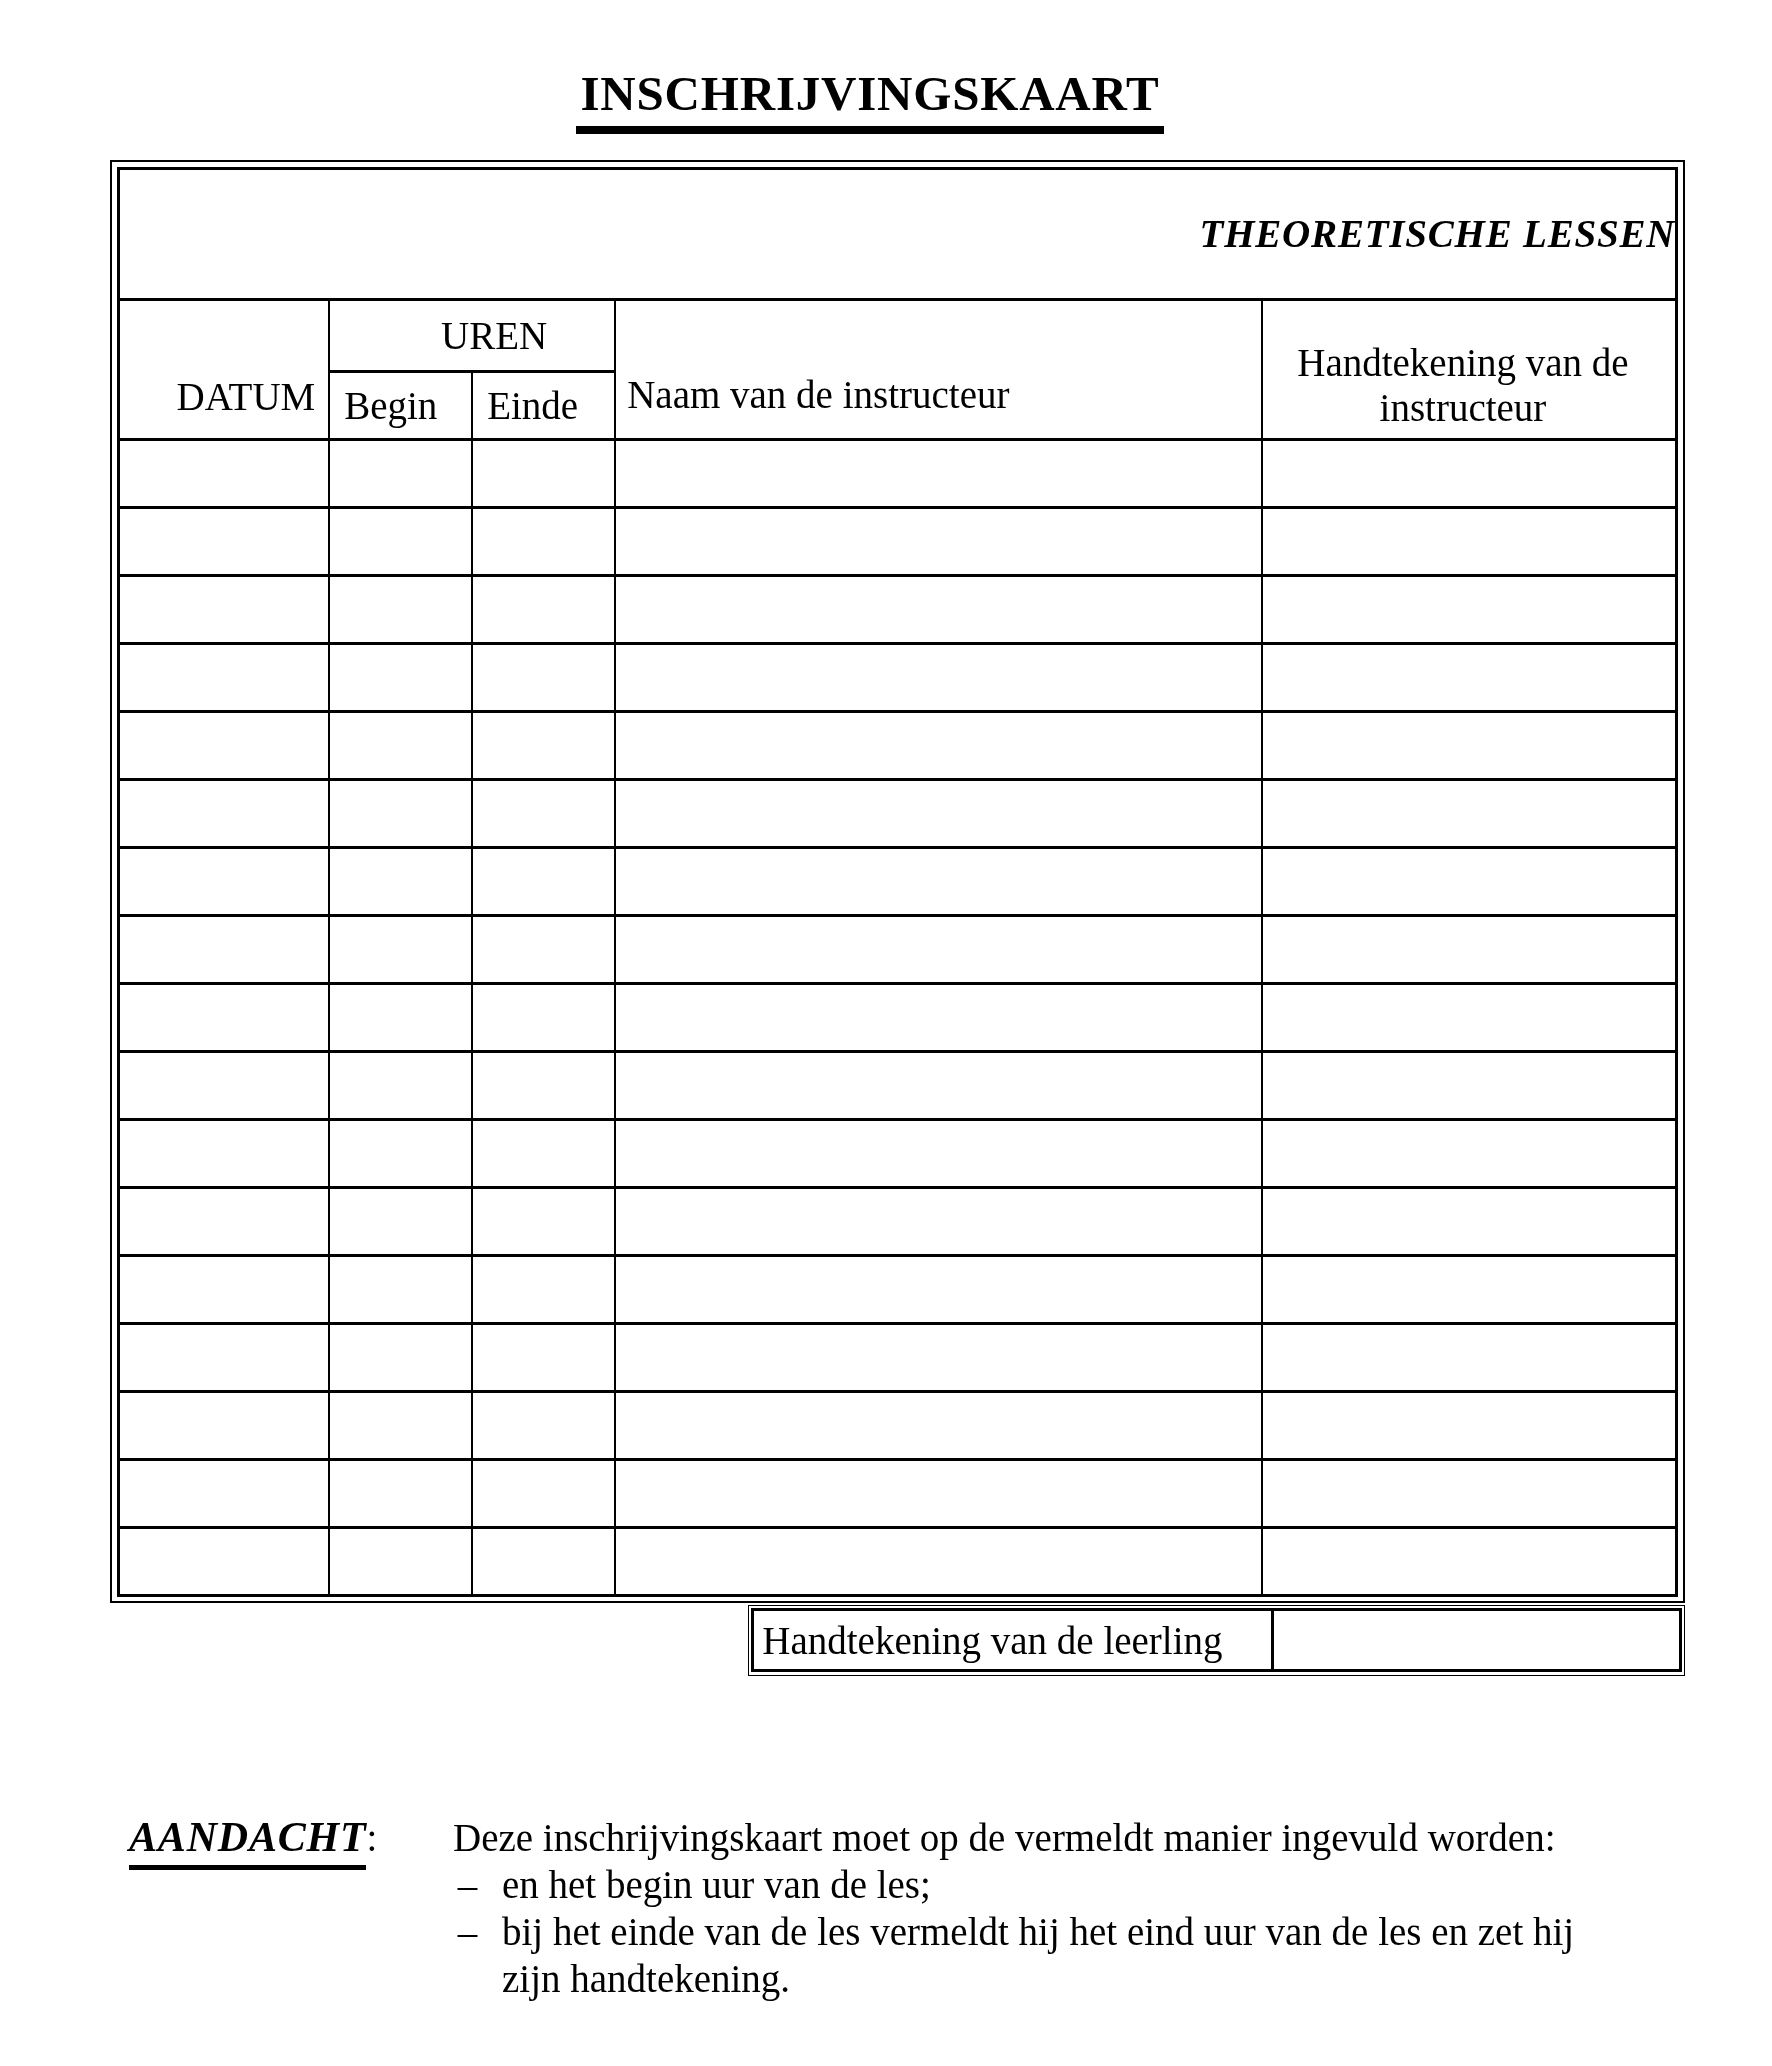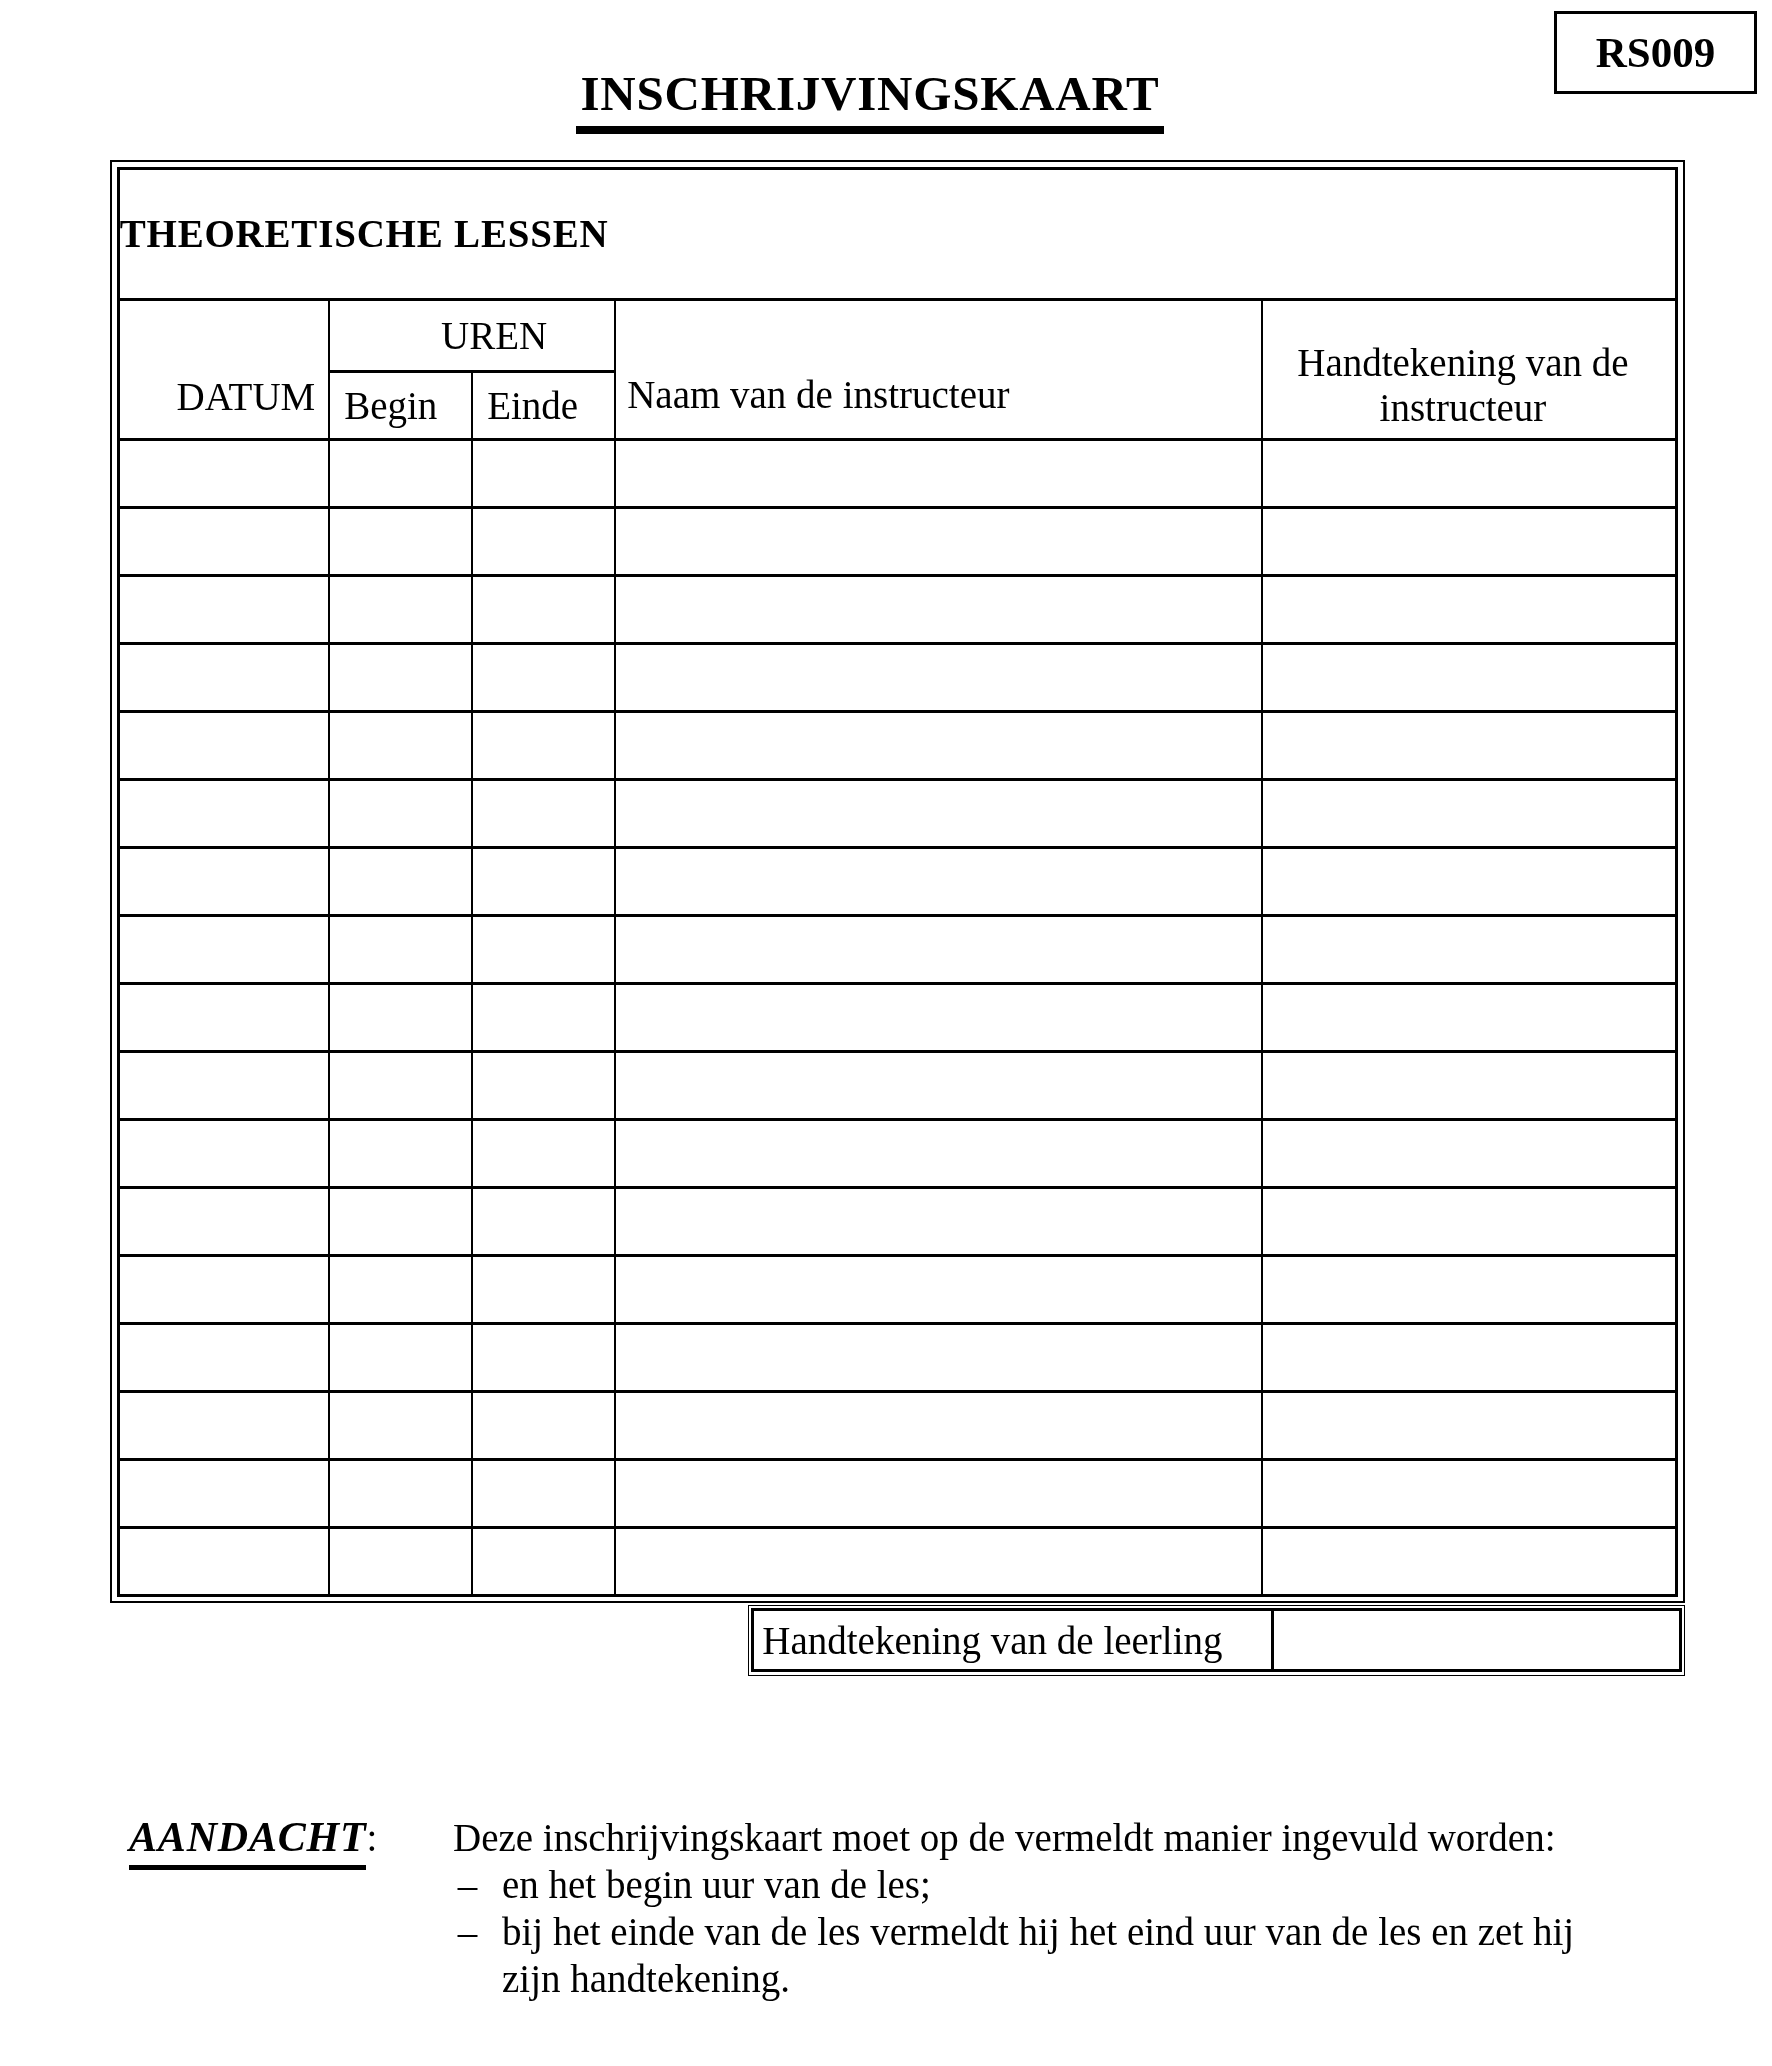--- a/index.html
+++ b/index.html
@@ -47,22 +47,22 @@
   }
   table.lessons-table td {
     border:2.4px solid #000;
     border-top-width:3.9px; border-bottom-width:3.9px;
     font-size:39px;
     overflow:hidden;
   }
   td.section-title {
     height:131px;
     border:0; border-bottom:4.7px solid #000;
-    text-align:left; vertical-align:middle;
-    font-size:44px; font-weight:bold; 
+    text-align:right; vertical-align:middle;
+    font-size:44px; font-weight:bold; font-style:italic;
     letter-spacing:0.8px;
   }
   td.h { font-weight:normal; background:#fff;padding-left:44px; }
   td.h-datum {
     text-align:center; vertical-align:bottom; padding-bottom:19px;
   }
   td.h-uren {
     height:72px; text-align:center; vertical-align:middle;
     border-bottom-width:3.1px;
   }
@@ -120,23 +120,20 @@
 </style>
 </head>
 <body>
 
 <div class="page">
 
   <div class="page-title-wrap">
     <span class="page-title">INSCHRIJVINGSKAART</span>
   </div>
 
-  <div class="code-box">
-    <span>RS009</span>
-  </div>
 
   <div class="form-area">
     <div class="tbl-outer">
       <table class="lessons-table">
         <colgroup>
           <col style="width:211px">
           <col style="width:143px">
           <col style="width:143px">
           <col style="width:647px">
           <col>

